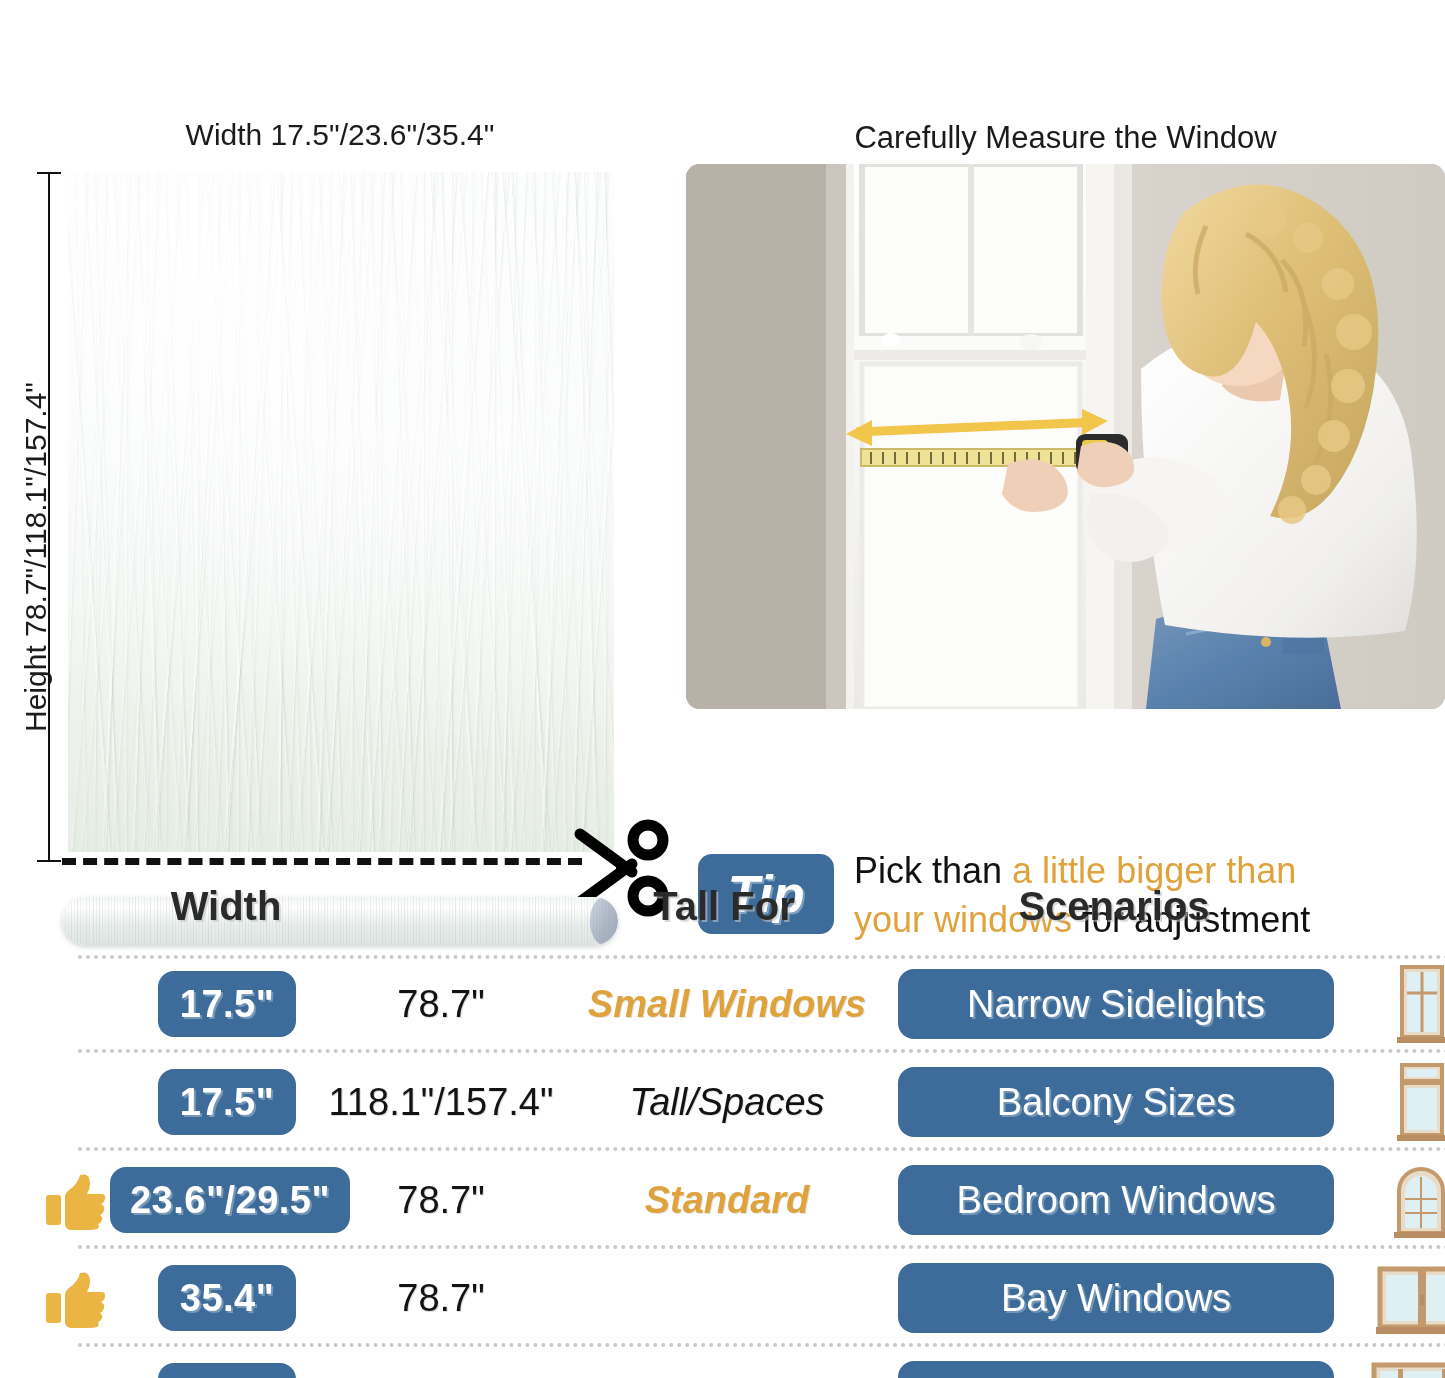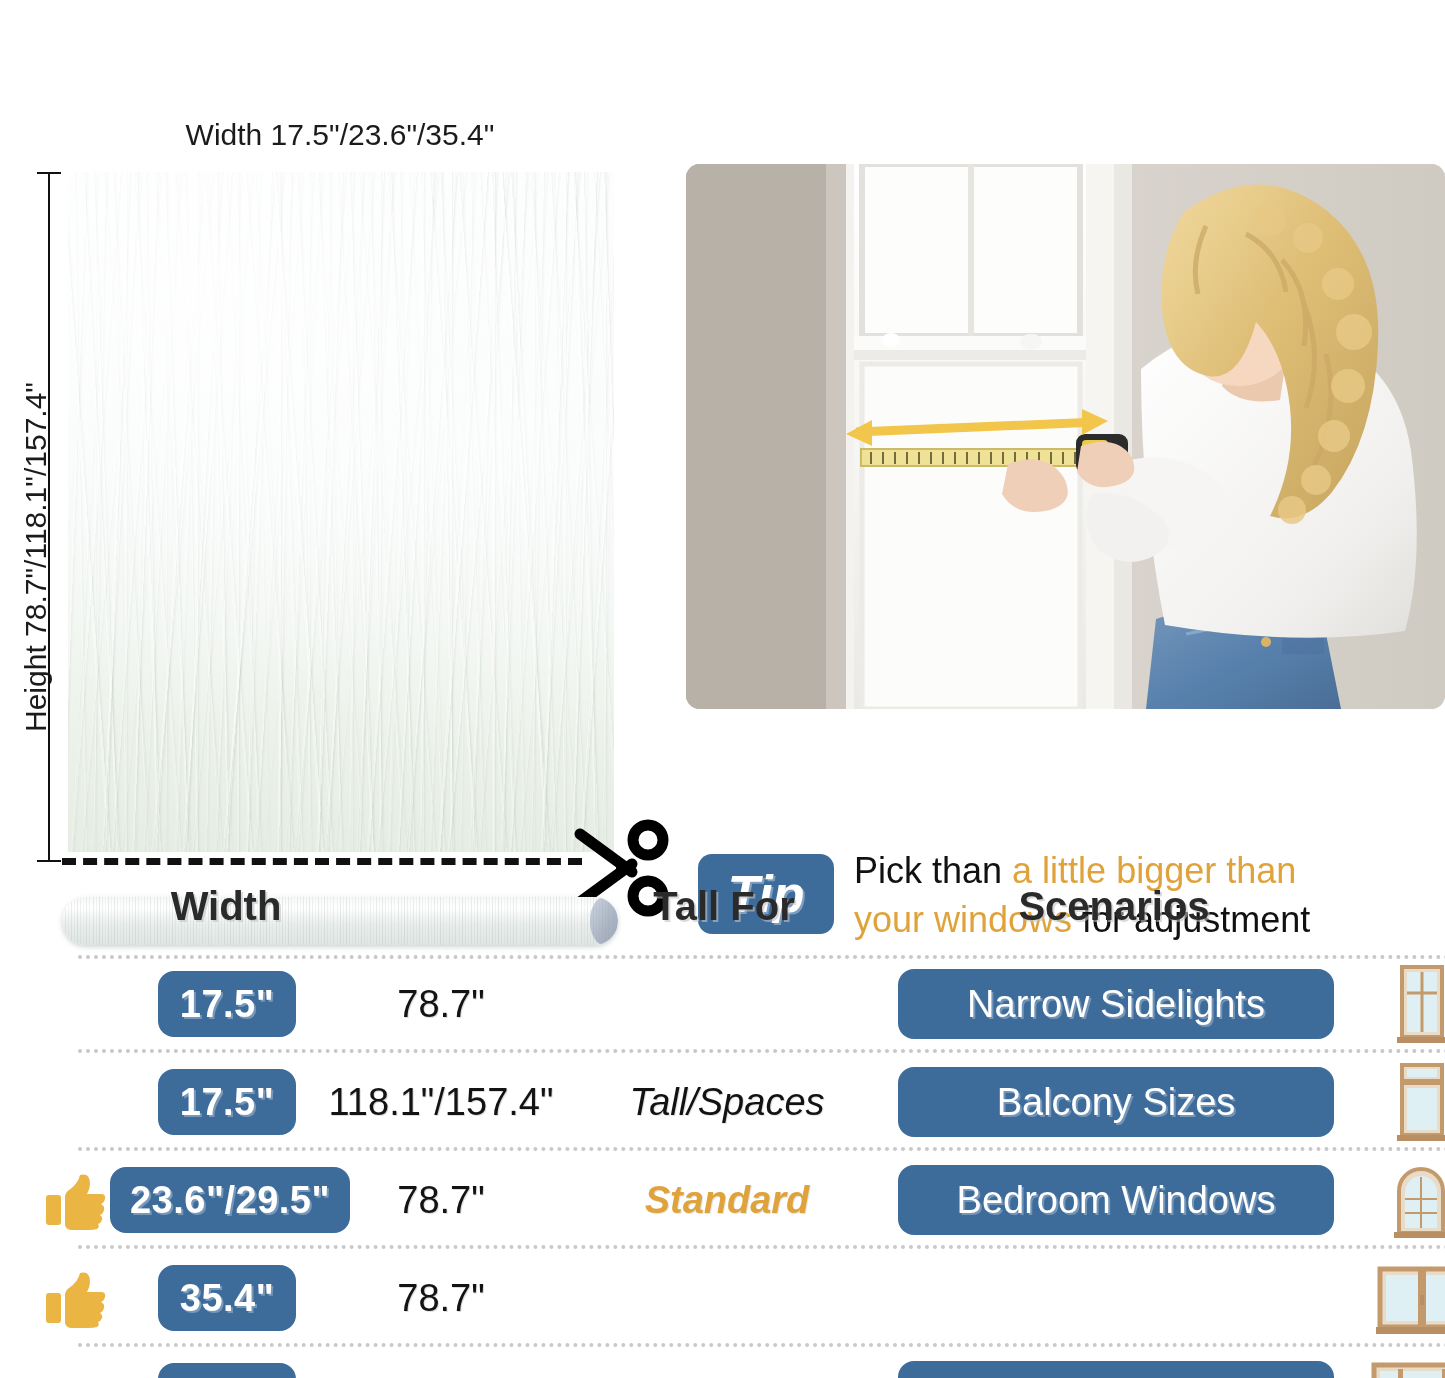--- a/index.html
+++ b/index.html
@@ -540,20 +540,21 @@
         <div class="tick" style="left:533.8px;opacity:0.31"></div>
         <div class="tick" style="left:536.8px;opacity:0.17"></div>
         <div class="tick" style="left:539.9px;opacity:0.36"></div>
         <div class="tick" style="left:542.9px;opacity:0.22"></div>
         <div class="tick" style="left:545.9px;opacity:0.41"></div>
       </div>
   </div>
 
   <div class="right-panel">
 
+    <div class="measure-title">Carefully Measure the Window</div>
 
     <div class="photo">
       <svg viewBox="0 0 759 545" width="759" height="545" preserveAspectRatio="none">
         <defs>
           <linearGradient id="wall" x1="0" y1="0" x2="1" y2="0">
             <stop offset="0%" stop-color="#b8b2a8"></stop>
             <stop offset="55%" stop-color="#d7d2ca"></stop>
             <stop offset="100%" stop-color="#cdc7bf"></stop>
           </linearGradient>
           <linearGradient id="glass" x1="0" y1="0" x2="0" y2="1">
@@ -689,20 +690,21 @@
     <div class="thead">
       <div class="th th-width">Width</div>
       <div class="th th-bestfor">Tall For</div>
       <div class="th th-scen">Scenarios</div>
     </div>
     <div id="rows">
         <div class="rowsep" style="top:71px"></div>
         <div class="row" style="top:79px">
           <div class="pill-w narrow">17.5"</div>
           <div class="cell-h">78.7"</div>
+          <div class="cell-best gold">Small Windows</div>
           <div class="pill-s">Narrow Sidelights</div>
           <div class="winicon"><svg viewBox="0 0 110 80" width="110" height="80">
               <rect x="36" y="2" width="40" height="70" fill="#e8dcc9" stroke="#c49a6c" stroke-width="4"></rect>
               <rect x="41" y="7" width="30" height="60" fill="#dff0f4"></rect>
               <line x1="56" y1="7" x2="56" y2="67" stroke="#c49a6c" stroke-width="3"></line>
               <line x1="41" y1="28" x2="71" y2="28" stroke="#c49a6c" stroke-width="3"></line>
               <rect x="31" y="72" width="50" height="6" fill="#b98e62"></rect>
             </svg></div>
         </div>
         <div class="rowsep" style="top:165px"></div>
@@ -739,20 +741,21 @@
             </svg></div>
         </div>
         <div class="rowsep" style="top:361px"></div>
         <div class="row" style="top:373px">
           <div class="thumb"><svg viewBox="0 0 60 58" width="60" height="58">
               <rect x="0" y="22" width="15" height="30" rx="3" fill="#eab543"></rect>
               <path d="M19 52 L19 24 Q19 20 23 17 Q32 11 34 2 Q44 -1 44 11 Q44 16 41 21 L55 21 Q60 21 59 26 Q58 30 55 31 Q59 33 58 37 Q57 41 54 42 Q57 44 56 47 Q55 50 52 51 Q54 54 51 56 Q48 57 42 57 L26 57 Q20 57 19 52 Z" fill="#eab543"></path>
             </svg></div>
           <div class="pill-w narrow">35.4"</div>
           <div class="cell-h">78.7"</div>
+          <div class="pill-s">Bay Windows</div>
           <div class="winicon"><svg viewBox="0 0 110 80" width="110" height="80">
               <rect x="14" y="10" width="84" height="58" fill="#e8dcc9" stroke="#c49a6c" stroke-width="5"></rect>
               <rect x="20" y="16" width="32" height="46" fill="#dff0f4"></rect>
               <rect x="60" y="16" width="32" height="46" fill="#dff0f4"></rect>
               <rect x="52" y="12" width="8" height="54" fill="#c49a6c"></rect>
               <rect x="54" y="36" width="4" height="10" fill="#b98e62"></rect>
               <rect x="10" y="68" width="92" height="7" fill="#b98e62"></rect>
             </svg></div>
         </div>
         <div class="rowsep" style="top:459px"></div>

